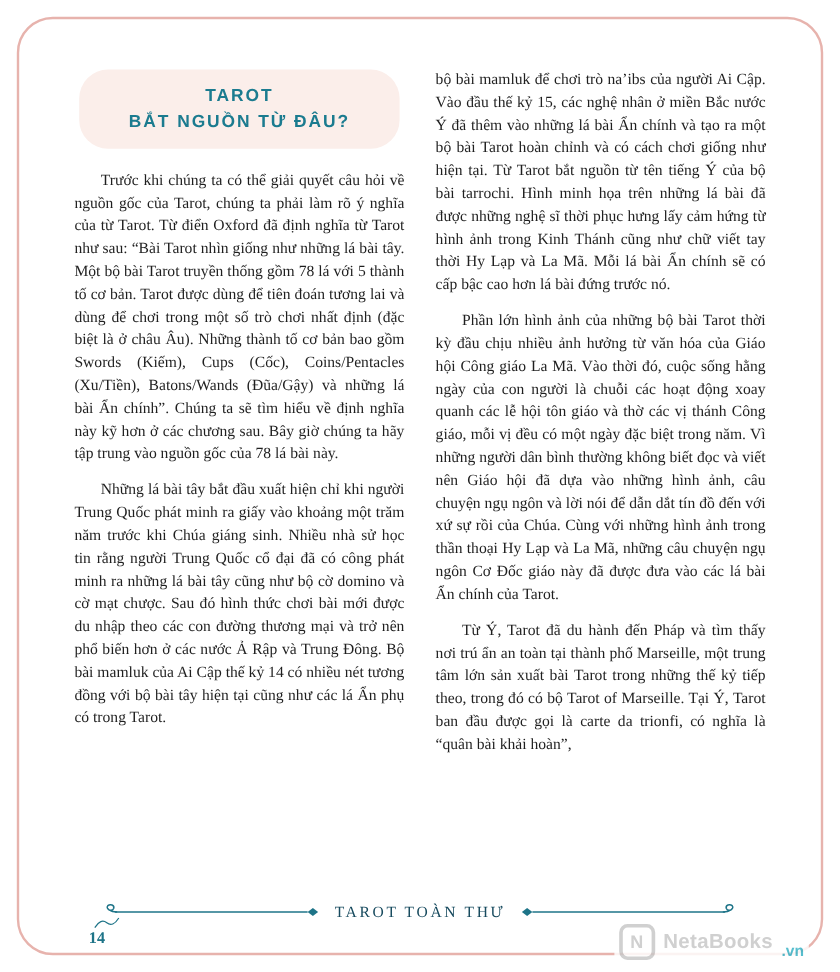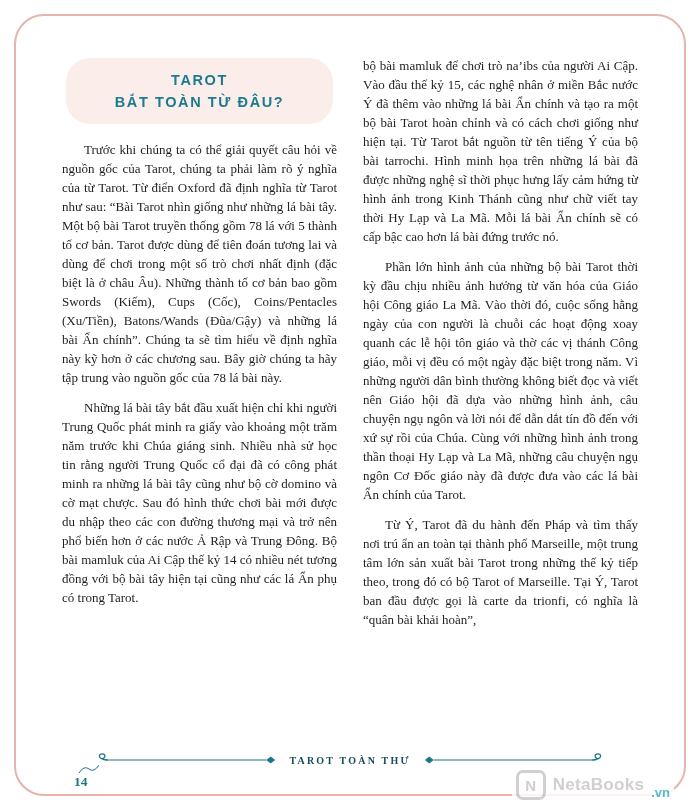--- a/index.html
+++ b/index.html
@@ -43,21 +43,21 @@
     letter-spacing:1.6px;
     color:var(--accent-teal,#1b7b8f);
     line-height:1.55;
   }
 
   .footer {
     position:absolute; left:58px; right:58px; top:752px;
     display:flex; align-items:center; justify-content:center; gap:10px;
   }
   .book-title {
-    font-size:10px; font-weight:bold; letter-spacing:2.2px;
+    font-size:13px; font-weight:normal; letter-spacing:2.2px;
     color:var(--footer-navy,#174a5e);
     white-space:nowrap;
   }
   .flourish { color:var(--footer-teal,#1e7488); flex:0 0 auto; }
   .flourish.right { transform:scaleX(-1); }
 
   .pagenum {
     position:absolute; left:74px; top:764px;
     text-align:left;
     color:var(--footer-teal,#1e7488);
@@ -98,21 +98,21 @@
 
 <div>
 
   <div class="frame"></div>
 
   <div class="content">
 
     <div class="col">
       <div class="title-card">
         <div class="title-line">TAROT</div>
-        <div class="title-line">BẮT TOÀN TỪ ĐÂU?</div>
+        <div class="title-line">BẮT NGUỒN TỪ ĐÂU?</div>
       </div>
       <p class="para indent">Trước khi chúng ta có thể giải quyết câu hỏi về nguồn gốc của Tarot, chúng ta phải làm rõ ý nghĩa của từ Tarot. Từ điển Oxford đã định nghĩa từ Tarot như sau: “Bài Tarot nhìn giống như những lá bài tây. Một bộ bài Tarot truyền thống gồm 78 lá với 5 thành tố cơ bản. Tarot được dùng để tiên đoán tương lai và dùng để chơi trong một số trò chơi nhất định (đặc biệt là ở châu Âu). Những thành tố cơ bản bao gồm Swords (Kiếm), Cups (Cốc), Coins/Pentacles (Xu/Tiền), Batons/Wands (Đũa/Gậy) và những lá bài Ẩn chính”. Chúng ta sẽ tìm hiểu về định nghĩa này kỹ hơn ở các chương sau. Bây giờ chúng ta hãy tập trung vào nguồn gốc của 78 lá bài này.</p>
       <p class="para indent">Những lá bài tây bắt đầu xuất hiện chỉ khi người Trung Quốc phát minh ra giấy vào khoảng một trăm năm trước khi Chúa giáng sinh. Nhiều nhà sử học tin rằng người Trung Quốc cổ đại đã có công phát minh ra những lá bài tây cũng như bộ cờ domino và cờ mạt chược. Sau đó hình thức chơi bài mới được du nhập theo các con đường thương mại và trở nên phổ biến hơn ở các nước Ả Rập và Trung Đông. Bộ bài mamluk của Ai Cập thế kỷ 14 có nhiều nét tương đồng với bộ bài tây hiện tại cũng như các lá Ẩn phụ có trong Tarot.</p>
     </div>
 
     <div class="col">
       <p class="para">bộ bài mamluk để chơi trò na’ibs của người Ai Cập. Vào đầu thế kỷ 15, các nghệ nhân ở miền Bắc nước Ý đã thêm vào những lá bài Ẩn chính và tạo ra một bộ bài Tarot hoàn chỉnh và có cách chơi giống như hiện tại. Từ Tarot bắt nguồn từ tên tiếng Ý của bộ bài tarrochi. Hình minh họa trên những lá bài đã được những nghệ sĩ thời phục hưng lấy cảm hứng từ hình ảnh trong Kinh Thánh cũng như chữ viết tay thời Hy Lạp và La Mã. Mỗi lá bài Ẩn chính sẽ có cấp bậc cao hơn lá bài đứng trước nó.</p>
       <p class="para indent">Phần lớn hình ảnh của những bộ bài Tarot thời kỳ đầu chịu nhiều ảnh hưởng từ văn hóa của Giáo hội Công giáo La Mã. Vào thời đó, cuộc sống hằng ngày của con người là chuỗi các hoạt động xoay quanh các lễ hội tôn giáo và thờ các vị thánh Công giáo, mỗi vị đều có một ngày đặc biệt trong năm. Vì những người dân bình thường không biết đọc và viết nên Giáo hội đã dựa vào những hình ảnh, câu chuyện ngụ ngôn và lời nói để dẫn dắt tín đồ đến với xứ sự rồi của Chúa. Cùng với những hình ảnh trong thần thoại Hy Lạp và La Mã, những câu chuyện ngụ ngôn Cơ Đốc giáo này đã được đưa vào các lá bài Ẩn chính của Tarot.</p>
       <p class="para indent">Từ Ý, Tarot đã du hành đến Pháp và tìm thấy nơi trú ẩn an toàn tại thành phố Marseille, một trung tâm lớn sản xuất bài Tarot trong những thế kỷ tiếp theo, trong đó có bộ Tarot of Marseille. Tại Ý, Tarot ban đầu được gọi là carte da trionfi, có nghĩa là “quân bài khải hoàn”,</p>
     </div>

